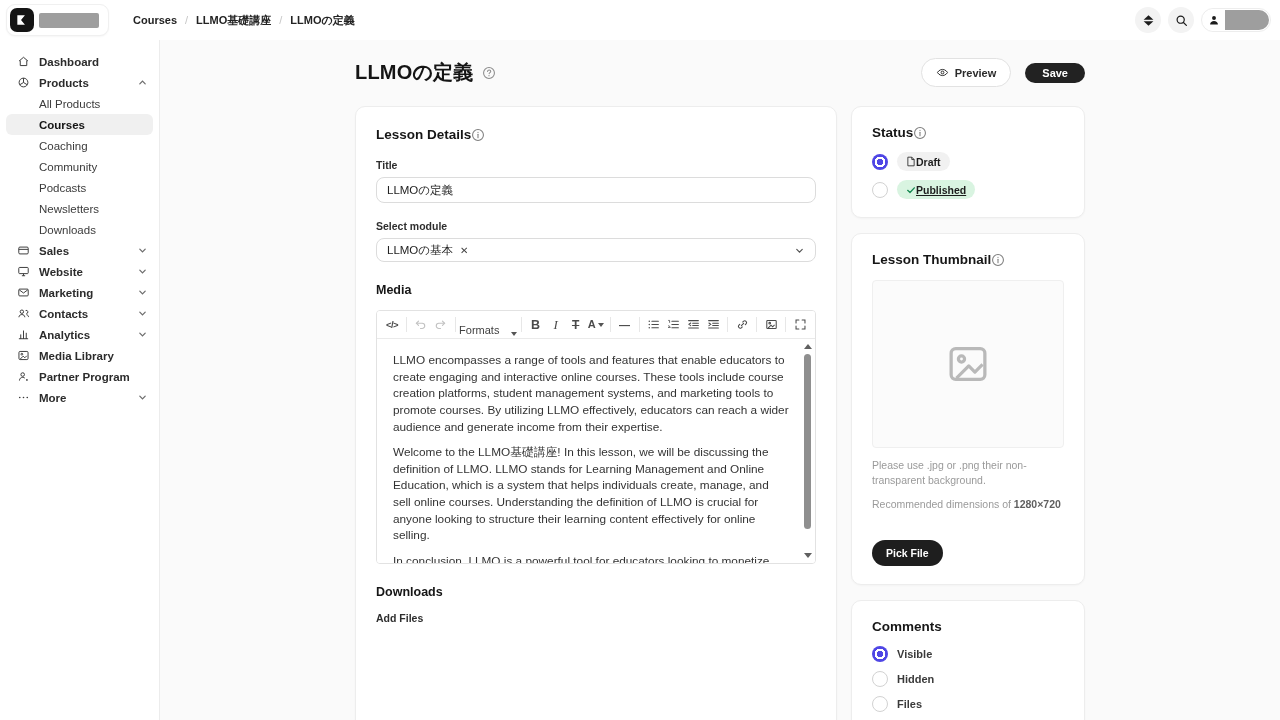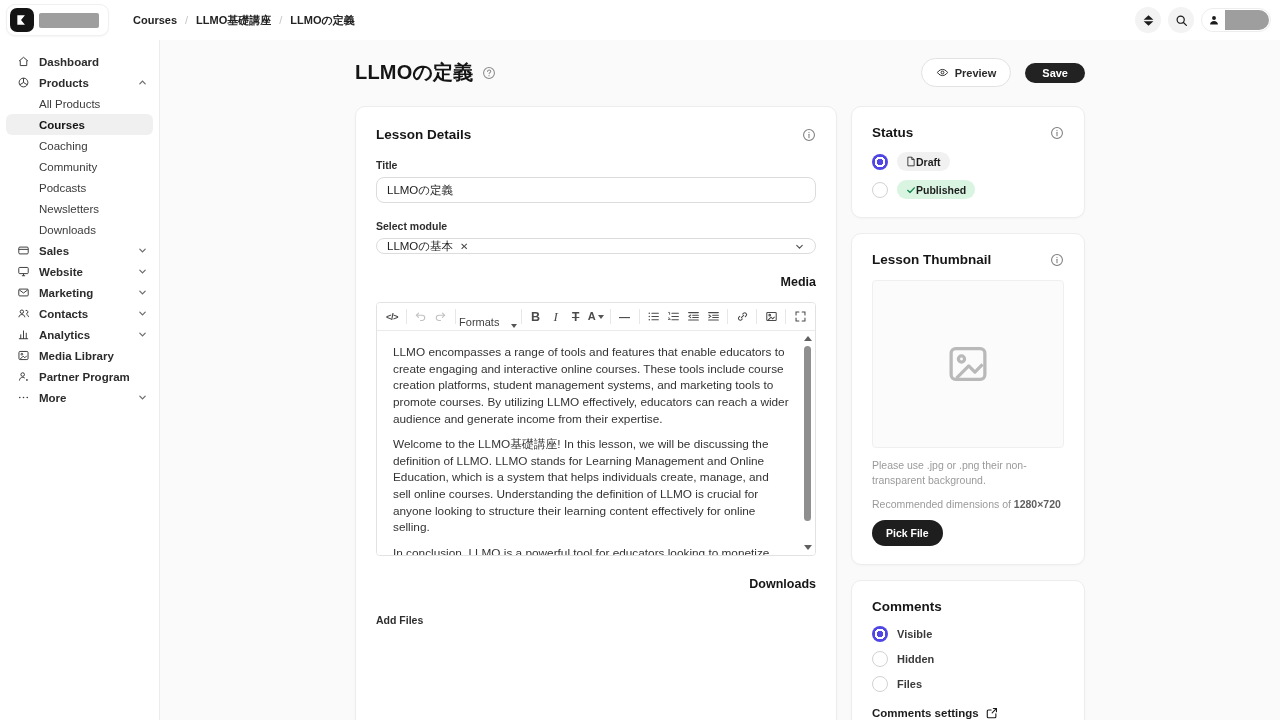--- a/index.html
+++ b/index.html
@@ -42,32 +42,32 @@
   .help-ic { margin-left:8px; color:#8a8a8a; }
   .header-actions { margin-left:auto; display:flex; gap:14px; align-items:center; }
   .btn-preview { display:flex; align-items:center; gap:6px; height:29px; padding:0 14px; border-radius:15px; background:#fff; border:1px solid #e2e2e2; font-size:11px; font-weight:600; color:#2b2b2b; cursor:pointer; font-family:inherit; }
   .btn-save { height:20px; padding:0 17px; border-radius:15px; background:#222; color:#fff; border:none; font-size:11px; font-weight:700; cursor:pointer; font-family:inherit; }
 
   .columns { display:flex; gap:14px; align-items:flex-start; }
   .card { background:#fff; border:1px solid #ededed; border-radius:10px; box-shadow:0 1px 2px rgba(0,0,0,.03); }
   .main-card { width:482px; min-height:660px; padding:20px; }
   .right-col { width:234px; display:flex; flex-direction:column; gap:15px; }
 
-  .card-head { display:flex; align-items:center; justify-content:space-between; }
+  .card-head { display:flex; align-items:center; }
   .card-title { font-size:13.5px; font-weight:700; color:#161616; }
   .info-ic { color:#7d7d7d; }
 
   .field-label { font-size:10.5px; font-weight:700; color:#2e2e2e; margin:17px 0 6px; }
   .text-input { width:100%; height:26px; border:1px solid #dcdcdc; border-radius:8px; padding:0 10px; font-size:11.5px; color:#222; font-family:inherit; background:#fff; }
-  .select-box { display:flex; align-items:center; height:16px; border:1px solid #dcdcdc; border-radius:8px; padding:0 10px; cursor:pointer; }
+  .select-box { display:flex; align-items:center; height:24px; border:1px solid #dcdcdc; border-radius:8px; padding:0 10px; cursor:pointer; }
   .chip-label { font-size:11.5px; color:#222; }
   .chip-x { margin-left:7px; font-size:10px; color:#444; cursor:pointer; }
   .select-caret { margin-left:auto; color:#555; }
 
-  .section-title { font-size:12.5px; font-weight:700; color:#161616; margin-top:21px;text-align:right; }
+  .section-title { font-size:12.5px; font-weight:700; color:#161616; margin-top:21px; }
   .media-row { display:flex; gap:11px; margin-top:13px; }
   .media-btn { flex:1; height:45px; border-radius:10px; background:#fff; border:1px solid #e4e4e4; font-size:11px; font-weight:600; color:#2e2e2e; cursor:pointer; font-family:inherit; }
   .media-btn.selected { border:2px solid #161616; }
 
   
   .editor { margin-top:13px; border:1px solid #e2e2e2; border-radius:4px; overflow:hidden; }
   .editor-toolbar { height:28px; display:flex; align-items:center; padding:0 5px; border-bottom:1px solid #eaeaea; background:#fff; }
   .tb { display:flex; align-items:center; justify-content:center; min-width:20px; height:22px; padding:0 3px; color:#4a4a4a; font-size:11px; cursor:pointer; border-radius:3px; }
   .tb.disabled { color:#c2c2c2; }
   .tb-sep { width:1px; height:15px; background:#e7e7e7; margin:0 4px; }
@@ -84,37 +84,37 @@
 
   .editor-body { position:relative; height:224px; background:#fff; }
   .editor-text { height:100%; overflow:hidden; padding:6px 26px 6px 16px; font-size:11.8px; line-height:1.41; color:#333; }
   .editor-text p { margin:7px 0 9px; }
   .ed-scrollbar { position:absolute; top:0; right:1px; width:13px; height:100%; }
   .ed-arrow { position:absolute; left:3px; width:0; height:0; border-left:4px solid transparent; border-right:4px solid transparent; }
   .ed-arrow.up { top:5px; border-bottom:5px solid #606060; }
   .ed-arrow.down { bottom:5px; border-top:5px solid #606060; }
   .ed-thumb { position:absolute; top:15px; left:3px; width:7px; height:175px; background:#8f8f8f; border-radius:4px; }
 
-  .add-files { margin-top:23px; font-size:10.5px; font-weight:700; color:#2e2e2e; cursor:pointer; }
+  .add-files { margin-top:13px; font-size:10.5px; font-weight:700; color:#2e2e2e; cursor:pointer; }
 
   
   .status-card, .thumb-card, .comments-card { padding:18px 20px; }
   .radio-row { display:flex; align-items:center; gap:9px; margin-top:9px; }
   .radio { width:16px; height:16px; border-radius:50%; flex:none; cursor:pointer; }
   .radio.sel { background:radial-gradient(circle, #4F46E5 3.4px, #fff 3.5px 5.4px, #4F46E5 5.5px); }
   .radio.unsel { background:#fff; border:1px solid #d2d2d2; }
   .badge { display:inline-flex; align-items:center; padding:3.5px 9px; border-radius:999px; font-size:10.5px; font-weight:600; color:#1d1d1d; }
   .badge.draft { background:#f1f1f1; }
-  .badge.published { background:#d9f4e1; }
+  .badge.published { background:#d9f4e1;text-decoration:underline; }
   .status-rows { margin-top:12px; }
 
   .thumb-placeholder { margin-top:13px; height:168px; background:#fbfbfb; border:1px solid #efefef; border-radius:4px; display:flex; align-items:center; justify-content:center; }
   .thumb-hint { margin-top:10px; font-size:10.5px; color:#9a9a9a; line-height:1.4; }
   .thumb-hint .dim { color:#5f5f5f; font-weight:600; }
-  .btn-pickfile { margin-top:8px; background:#1e1e1e; color:#fff; border:none; border-radius:14px; padding:7px 14px; font-size:10.5px; font-weight:700; cursor:pointer; font-family:inherit; }
+  .btn-pickfile { margin-top:28px; background:#1e1e1e; color:#fff; border:none; border-radius:14px; padding:7px 14px; font-size:10.5px; font-weight:700; cursor:pointer; font-family:inherit; }
 
   .comment-label { font-size:11px; font-weight:600; color:#3a3a3a; }
   .comments-settings { display:flex; align-items:center; gap:7px; margin-top:15px; font-size:11.5px; font-weight:700; color:#1c1c1c; cursor:pointer; }
 </style>
 </head>
 <body>
 
 <header class="topbar">
   <div class="logo-pill">
     <div class="logo-mark">

